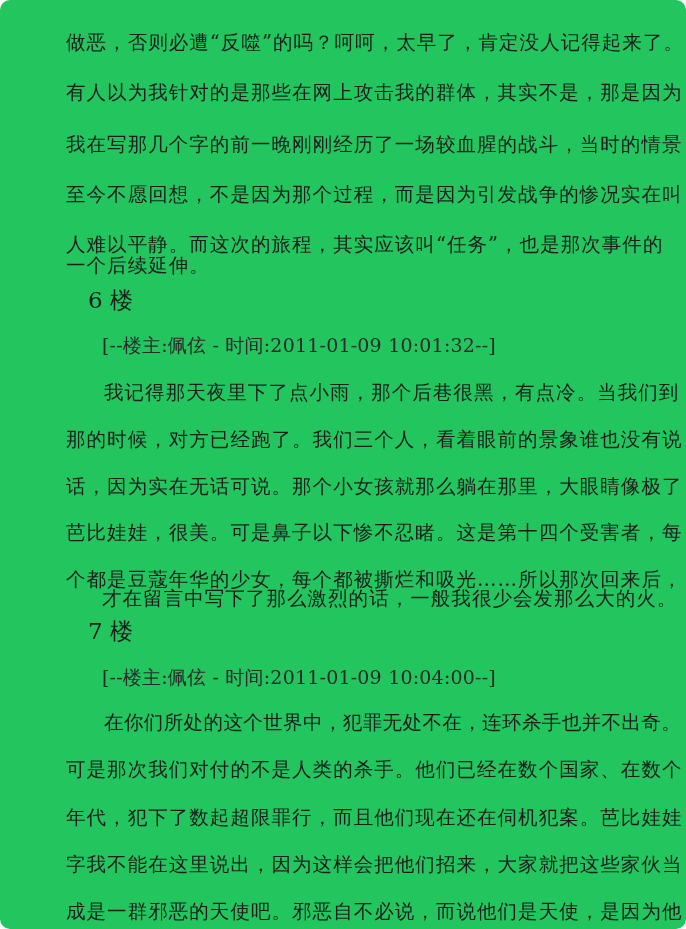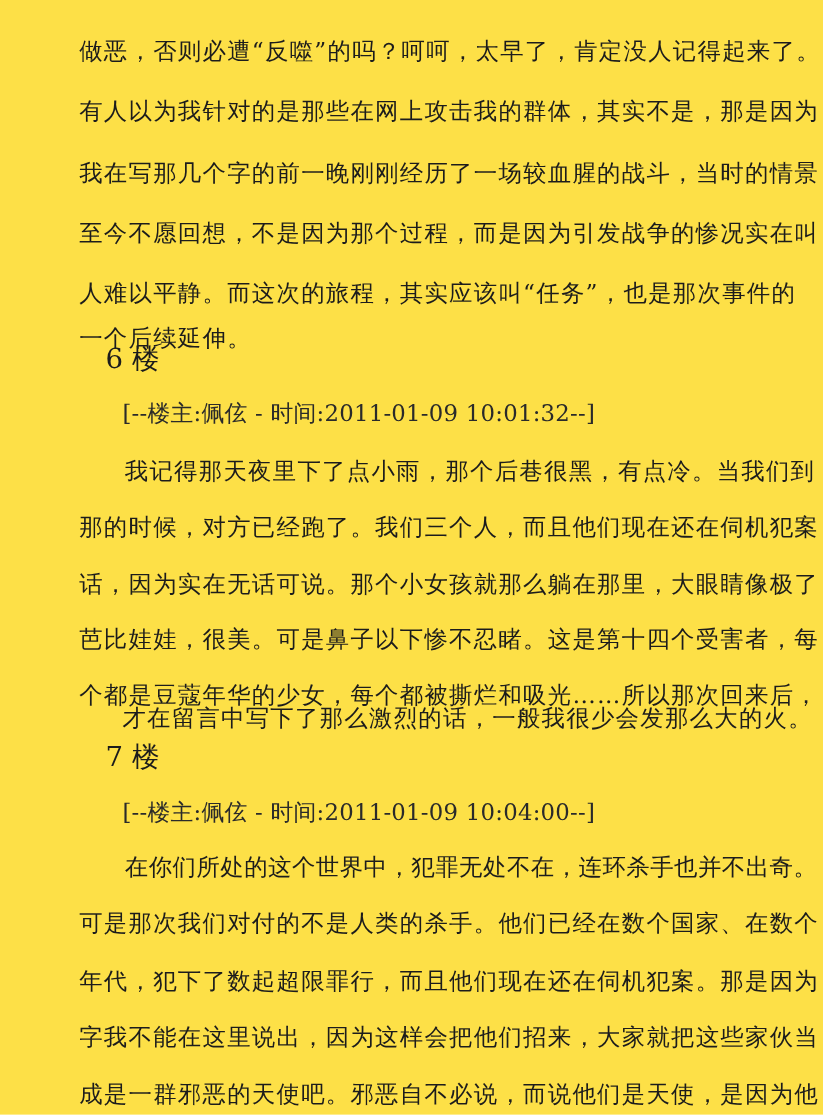--- a/index.html
+++ b/index.html
@@ -14,21 +14,22 @@
       position: relative;
       font-family: "DejaVu Serif", "Liberation Serif", serif;
       color: #1a1a1a;
     }
     .page {
       position: absolute;
       left: 0;
       top: 0;
       width: 686px;
       height: 929px;
-      background: #fde047;
+      background: #22c55e;
+      border-radius: 10px;
     }
     .line {
       position: absolute;
       left: 66px;
       width: 560px;
       font-size: 19.5px;
       line-height: 24px;
       white-space: nowrap;
       letter-spacing: 1.05px;
       color: #1c1c1c;
@@ -58,33 +59,33 @@
 
 <div class="page">
 
   <div class="line" style="top:31px;">做恶，否则必遭“反噬”的吗？呵呵，太早了，肯定没人记得起来了。</div>
   <div class="line" style="top:81px;">有人以为我针对的是那些在网上攻击我的群体，其实不是，那是因为</div>
   <div class="line" style="top:133px;">我在写那几个字的前一晚刚刚经历了一场较血腥的战斗，当时的情景</div>
   <div class="line" style="top:183px;">至今不愿回想，不是因为那个过程，而是因为引发战争的惨况实在叫</div>
   <div class="line" style="top:233px;">人难以平静。而这次的旅程，其实应该叫“任务”，也是那次事件的</div>
   <div class="line" style="top:251px; top:253px;"></div>
 
-  <div class="line" style="top:254px;margin-top:16px;">一个后续延伸。</div>
+  <div class="line" style="top:254px;">一个后续延伸。</div>
 
   <div class="floor" style="top:288px;">6 楼</div>
   <div class="meta" style="top:333px;">[--楼主:佩伭 - 时间:2011-01-09 10:01:32--]</div>
   <div class="line indent" style="top:381px; width:520px;">我记得那天夜里下了点小雨，那个后巷很黑，有点冷。当我们到</div>
-  <div class="line" style="top:428px;">那的时候，对方已经跑了。我们三个人，而且他们现在还在伺机犯案</div>
+  <div class="line" style="top:428px;">那的时候，对方已经跑了。我们三个人，看着眼前的景象谁也没有说</div>
   <div class="line" style="top:521px;">芭比娃娃，很美。可是鼻子以下惨不忍睹。这是第十四个受害者，每</div>
   <div class="line" style="top:475px;">话，因为实在无话可说。那个小女孩就那么躺在那里，大眼睛像极了</div>
   <div class="line" style="top:568px;">个都是豆蔻年华的少女，每个都被撕烂和吸光……所以那次回来后，</div>
 
   <div class="line" style="top:587px;margin-left:36px;">才在留言中写下了那么激烈的话，一般我很少会发那么大的火。</div>
 
   <div class="floor" style="top:619px;">7 楼</div>
   <div class="meta" style="top:665px;">[--楼主:佩伭 - 时间:2011-01-09 10:04:00--]</div>
   <div class="line" style="top:758px;">可是那次我们对付的不是人类的杀手。他们已经在数个国家、在数个</div>
   <div class="line indent" style="top:711px; width:520px; letter-spacing:0.4px;">在你们所处的这个世界中，犯罪无处不在，连环杀手也并不出奇。</div>
-  <div class="line" style="top:806px;">年代，犯下了数起超限罪行，而且他们现在还在伺机犯案。那是因为</div>
+  <div class="line" style="top:806px;">年代，犯下了数起超限罪行，而且他们现在还在伺机犯案。芭比娃娃</div>
   <div class="line" style="top:853px;">字我不能在这里说出，因为这样会把他们招来，大家就把这些家伙当</div>
   <div class="line" style="top:900px;">成是一群邪恶的天使吧。邪恶自不必说，而说他们是天使，是因为他</div>
 
 </div>
 
 </body></html>

